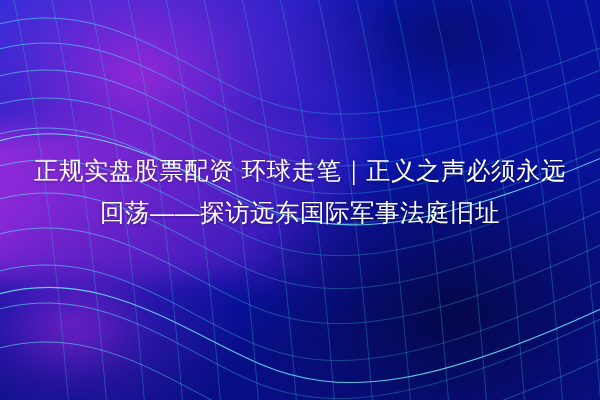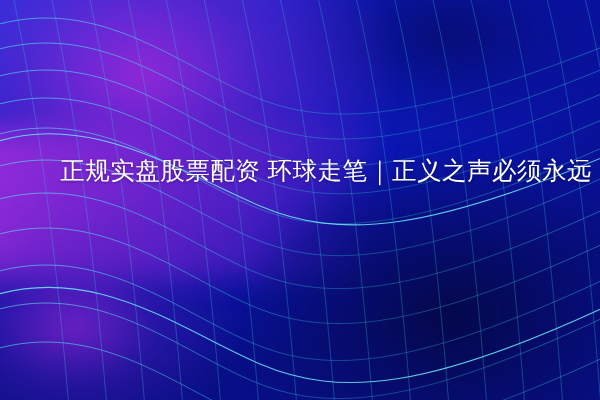--- a/index.html
+++ b/index.html
@@ -71,21 +71,21 @@
     inset: 0;
   }
   .mesh svg {
     display: block;
   }
   .title-wrap {
     position: absolute;
     left: 0;
     right: 0;
     top: 150px;
-    text-align: right;
+    text-align: center;
     padding: 0 8px;
     box-sizing: border-box;
   }
   .title-line {
     color: #ffffff;
     font-size: 24.5px;
     line-height: 42px;
     letter-spacing: 0.5px;
     white-space: nowrap;
     text-shadow: 0 1px 3px rgba(0,0,0,0.35);
@@ -153,15 +153,16 @@
 
       <g fill="none" stroke="#6fe9f8" stroke-opacity="0.85" stroke-width="1.1">
         <path d="M-20,148 C 80,104 180,172 260,206 C 340,240 430,232 620,150"></path>
         <path d="M-20,300 C 90,258 180,330 260,364 C 340,398 430,390 620,300"></path>
       </g>
     </svg>
   </div>
 
   <div class="title-wrap">
     <div class="title-line">正规实盘股票配资 环球走笔｜正义之声必须永远</div>
+    <div class="title-line">回荡——探访远东国际军事法庭旧址</div>
   </div>
 
 </div>
 
 </body></html>

